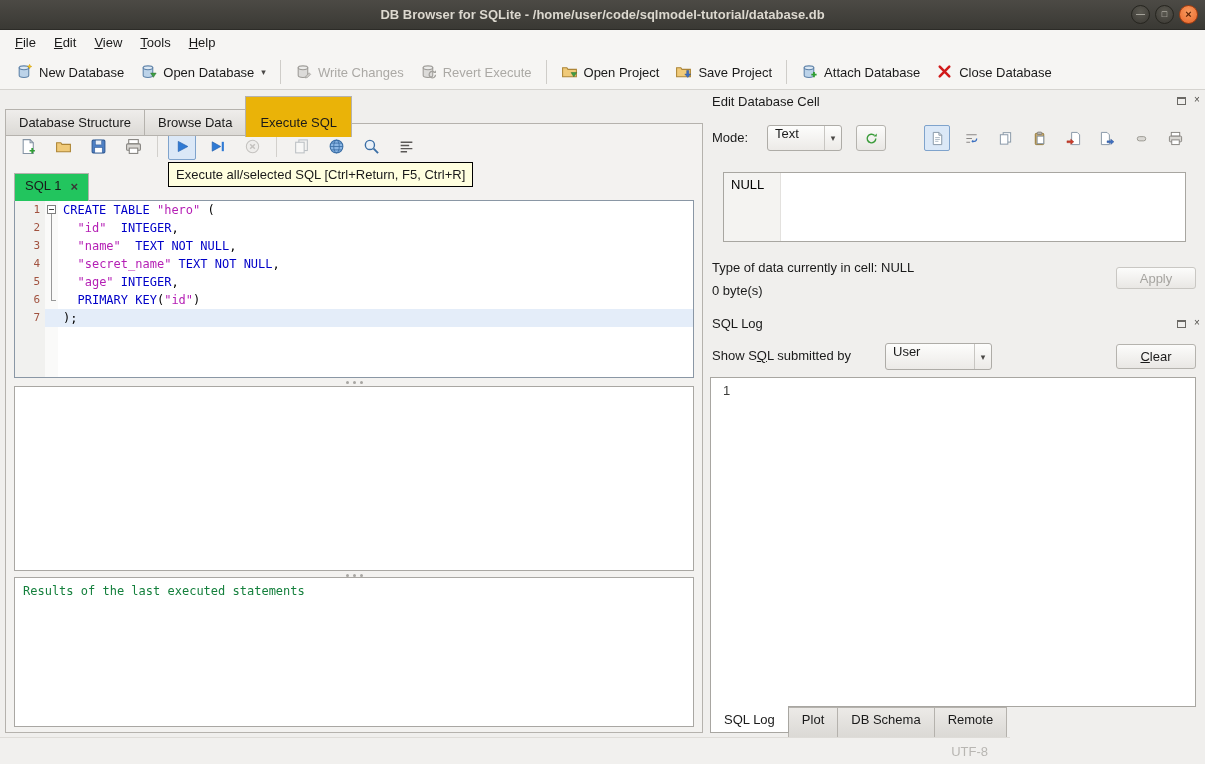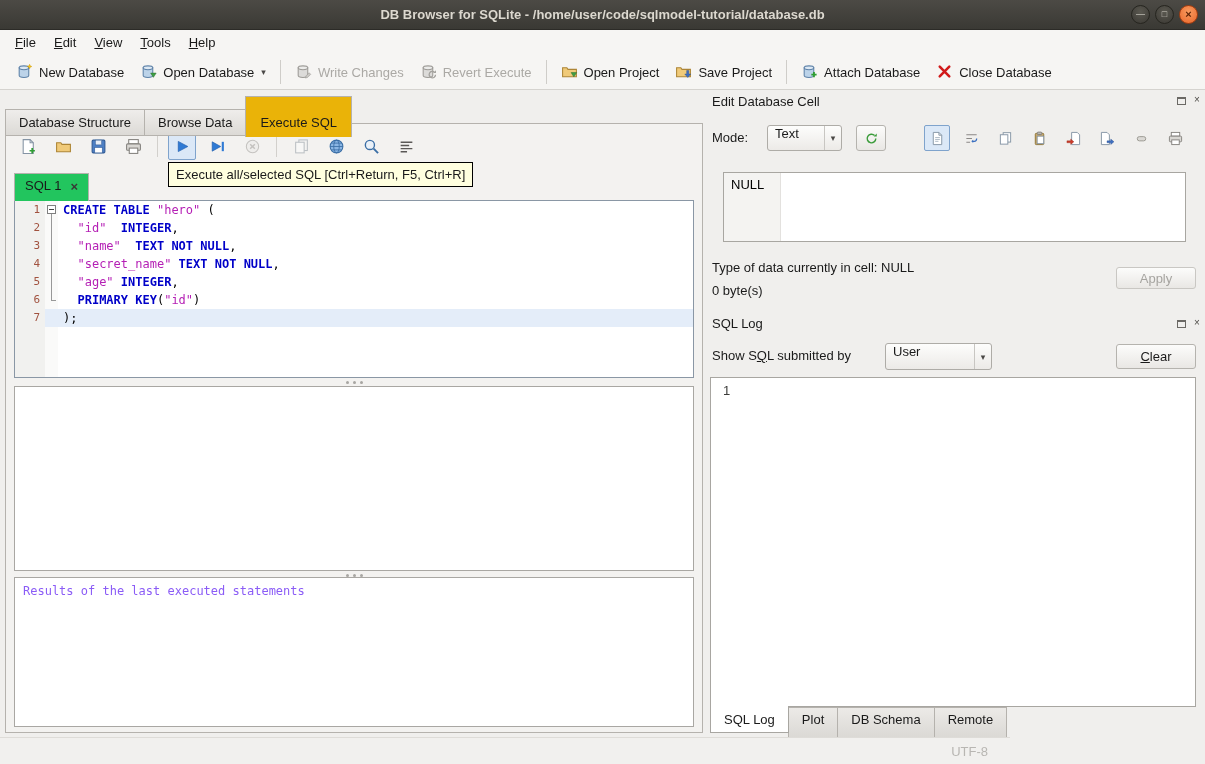--- a/index.html
+++ b/index.html
@@ -56,32 +56,32 @@
   .ln{width:30px;flex:none;text-align:right;padding-right:5px;color:#a1523f;
     font:11px "DejaVu Sans Mono",monospace;line-height:18px}
   .fold{width:13px;flex:none;position:relative}
   .fold-box::before{content:"";position:absolute;left:2px;top:4px;width:9px;height:9px;box-sizing:border-box;
     border:1px solid #7f7f7f;background:#fff linear-gradient(#444,#444) center/5px 1px no-repeat}
   .fold-box::after{content:"";position:absolute;left:6px;top:13px;bottom:0;width:1px;background:#989898}
   .fold-line::before{content:"";position:absolute;left:6px;top:0;bottom:0;width:1px;background:#989898}
   .fold-corner::before{content:"";position:absolute;left:6px;top:0;height:9px;width:1px;background:#989898}
   .fold-corner::after{content:"";position:absolute;left:6px;top:9px;width:5px;height:1px;background:#989898}
   .code{flex:1;padding-left:5px;white-space:pre;font:12px "DejaVu Sans Mono",monospace;line-height:18px}
-  .seg-kw{color:#0000c8;font-weight:bold}
+  .seg-kw{color:#0000c8;font-weight:normal}
   .seg-id{color:#b520b5}
   .seg-pl{color:#000}
   .code-line.current .code,.code-line.current .fold{background:#e4edf9}
 
   .hsplit{position:absolute;left:8px;width:680px;height:6px;display:flex;align-items:center;justify-content:center;gap:4px}
   .hsplit i{width:3px;height:3px;border-radius:50%;background:#a8a6a2}
   #split1{top:255px}
   #split2{top:448px}
   #results-grid{position:absolute;left:8px;top:262px;width:680px;height:185px;border:1px solid #a9a7a3;background:#fff}
   #results-msg{position:absolute;left:8px;top:453px;width:680px;height:150px;border:1px solid #a9a7a3;background:#fff;
-    padding:6px 8px;font:12px "DejaVu Sans Mono",monospace;color:#8b5cf6}
+    padding:6px 8px;font:12px "DejaVu Sans Mono",monospace;color:#15803d}
 
   #tooltip{position:absolute;left:168px;top:162px;background:#ffffdf;border:1px solid #000;
     padding:4px 7px;font-size:13px;z-index:40;white-space:nowrap}
 
   
   #right-dock{position:absolute;left:705px;top:90px;width:500px;height:647px}
   .dock-title{position:absolute;font-size:13px;color:#1a1a1a}
   .dock-btn{position:absolute;width:12px;height:12px;display:flex;align-items:center;justify-content:center;
     font-size:10px;color:#504e4a;line-height:1}
   .float-glyph{width:9px;height:8px;border:1px solid #6b6965;border-top-width:2px;display:block}

